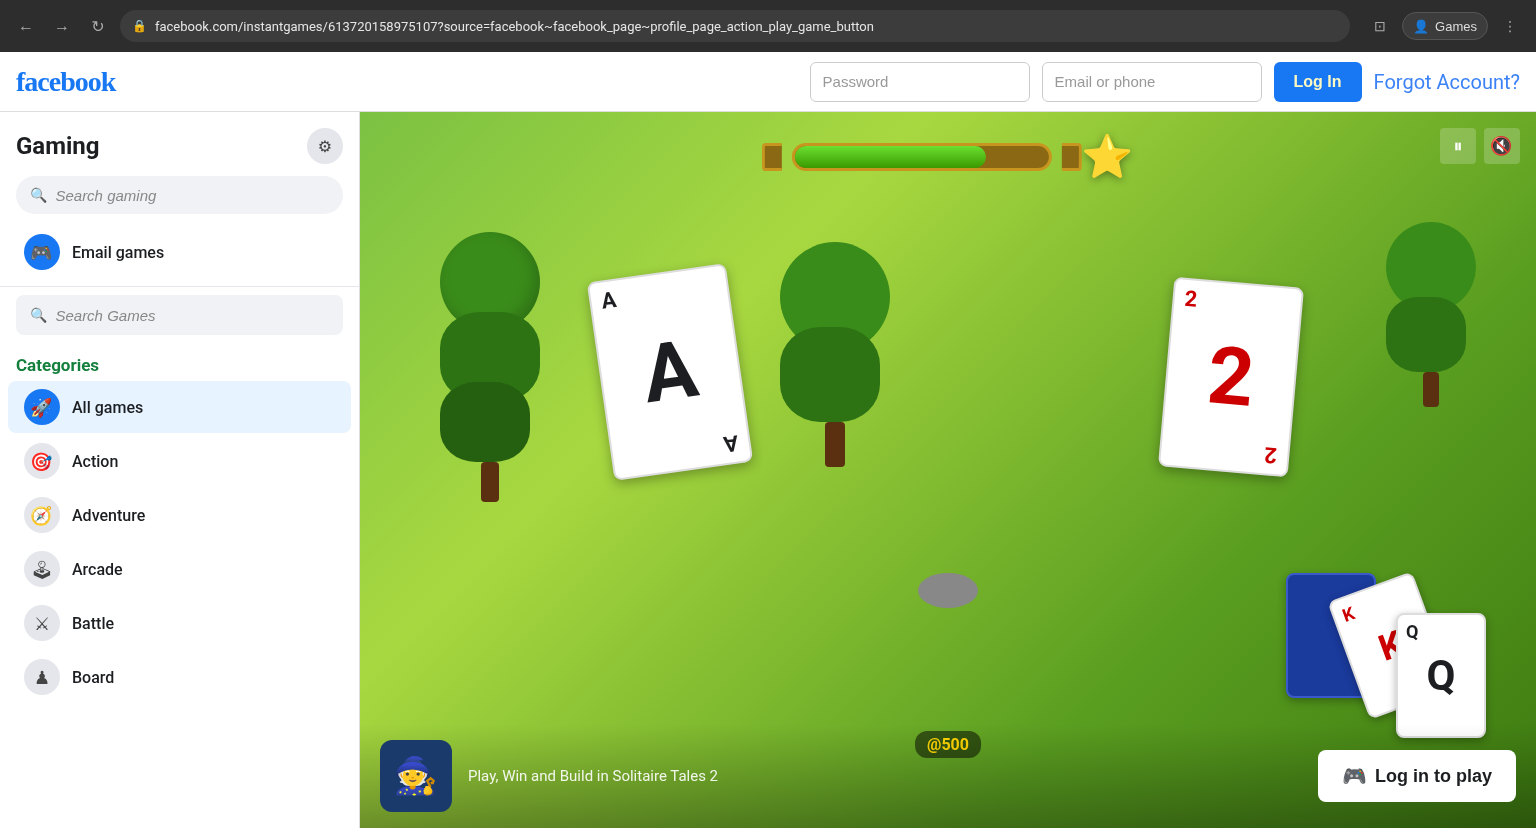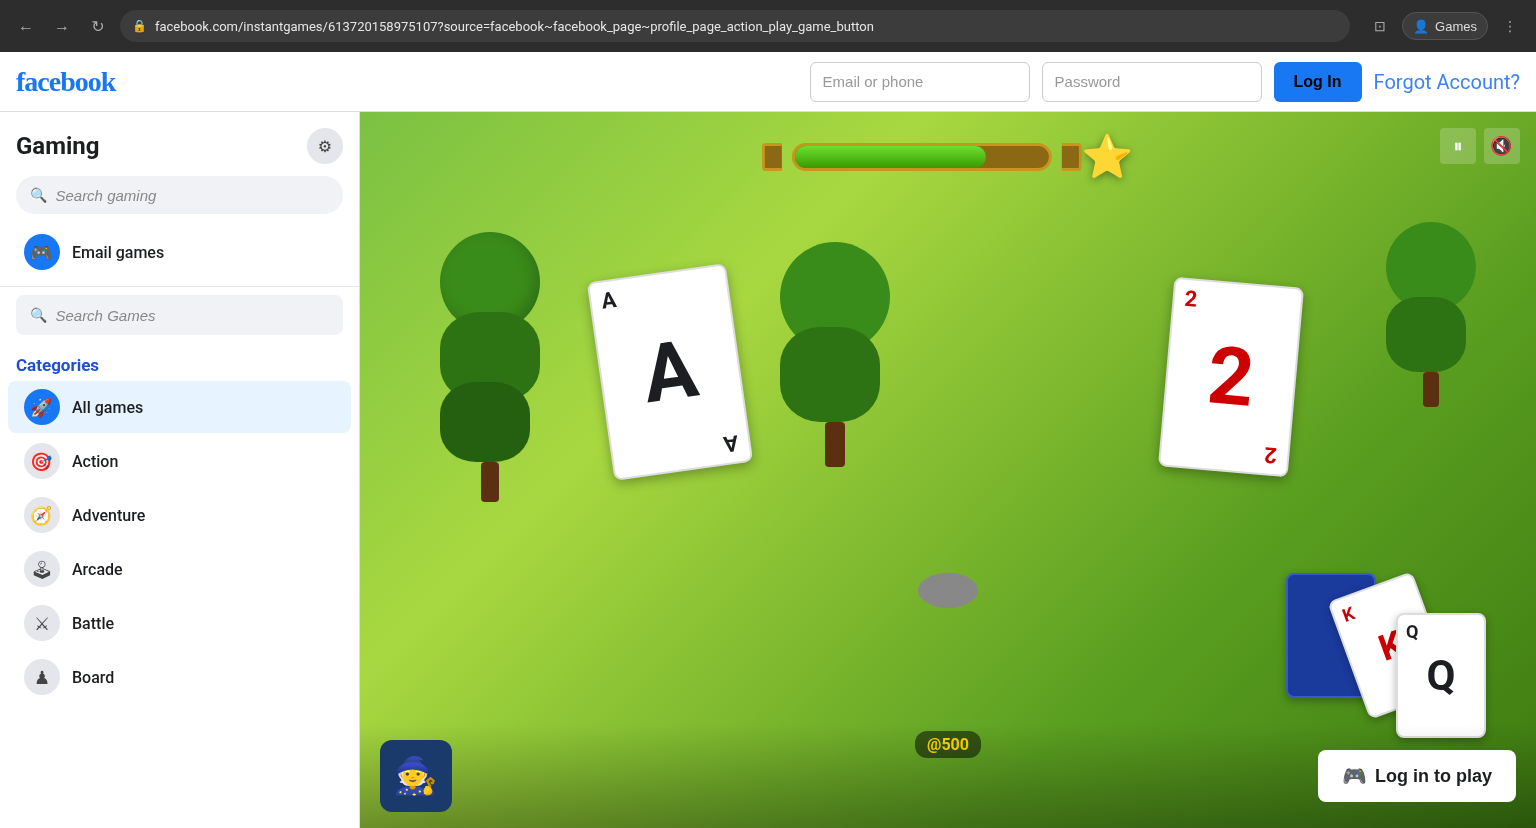--- a/index.html
+++ b/index.html
@@ -94,21 +94,21 @@
       padding: 0 12px;
       font-size: 15px;
       color: #333;
       outline: none;
       width: 220px;
     }
     .fb-input::placeholder { color: #999; }
     .fb-login-btn {
       height: 40px;
       background: #1877f2;
-      color: #000000;
+      color: #fef9c3;
       border: none;
       border-radius: 6px;
       padding: 0 20px;
       font-size: 16px;
       font-weight: bold;
       cursor: pointer;
       white-space: nowrap;
       text-align: right;
     }
     .fb-forgot-link {
@@ -210,21 +210,21 @@
       border-radius: 8px;
       display: flex;
       align-items: center;
       padding: 0 14px;
       gap: 8px;
     }
     .categories-label {
       padding: 8px 16px 4px;
       font-size: 17px;
       font-weight: bold;
-      color: #1d4ed8;
+      color: #15803d;
     }
     .category-item {
       display: flex;
       align-items: center;
       padding: 8px 16px;
       gap: 12px;
       cursor: pointer;
       border-radius: 8px;
       margin: 2px 8px;
     }
@@ -491,22 +491,22 @@
       <span>👤</span>
       <span>Games</span>
     </button>
     <button class="browser-icon-btn">⋮</button>
   </div>
 </div>
 
 <div class="fb-header">
   <div class="fb-logo">facebook</div>
   <div class="fb-header-right">
+    <input class="fb-input" type="password" placeholder="Password" style="">
     <input class="fb-input" type="text" placeholder="Email or phone" style="">
-    <input class="fb-input" type="password" placeholder="Password" style="">
     <button class="fb-login-btn">Log In</button>
     <a class="fb-forgot-link">Forgot Account?</a>
   </div>
 </div>
 
 <div class="main-layout">
 
   <div class="sidebar">
     <div class="sidebar-header">
       <span class="sidebar-title">Gaming</span>
@@ -660,20 +660,21 @@
         <div>Q</div>
       </div>
 
       <div class="coins-badge">@500</div>
 
       <div class="game-bottom-overlay">
         <div class="solitaire-thumb">
           <div class="thumb-character">🧙</div>
         </div>
         <div class="game-info">
+          <div class="game-subtitle">Play, Win and Build in Solitaire Tales 2</div>
         </div>
         <button class="login-play-btn">
           <span class="meta-icon">🎮</span>
           <span>Log in to play</span>
         </button>
       </div>
     </div>
   </div>
 </div>
 

